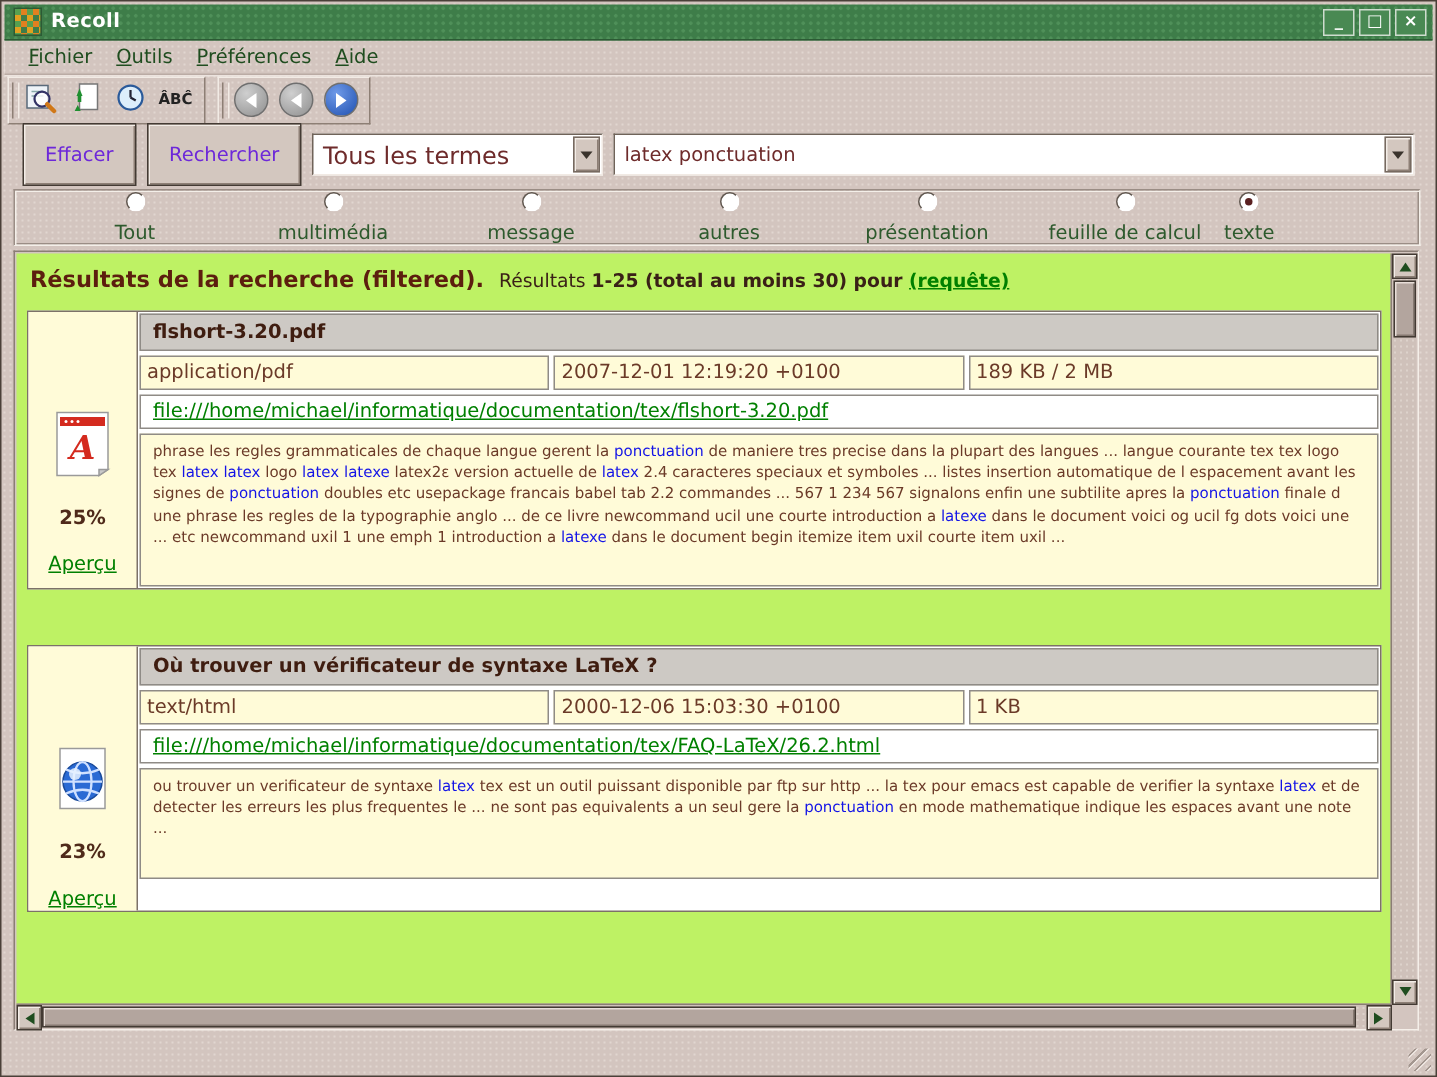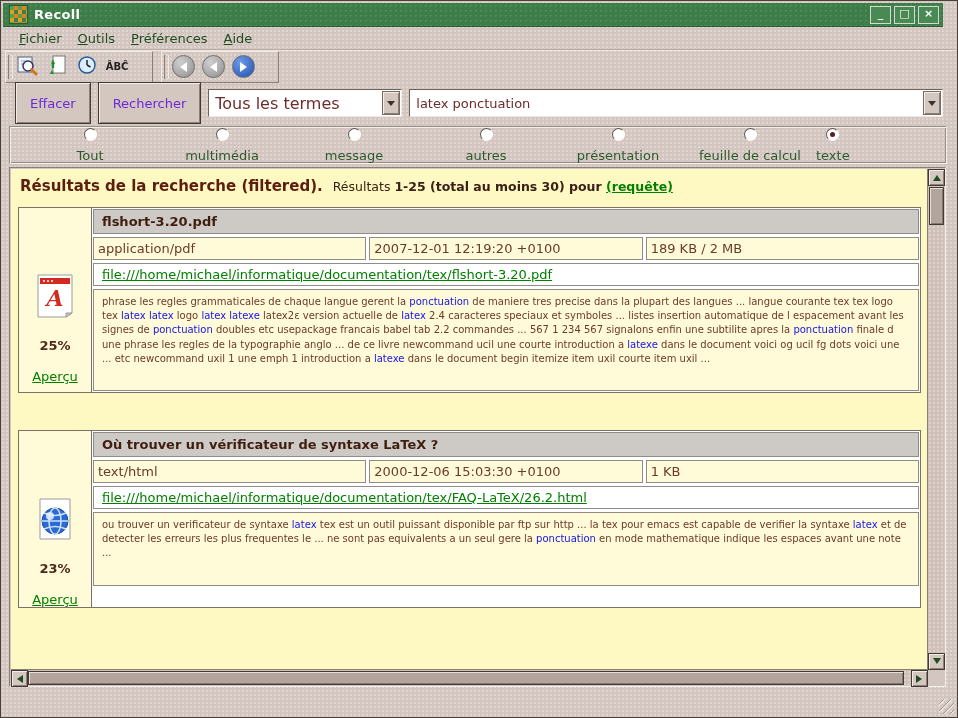--- a/index.html
+++ b/index.html
@@ -1,38 +1,38 @@
 <!DOCTYPE html>
 <html><head>
 <meta charset="utf-8">
 <style>
   html,body{margin:0;padding:0;}
   body{width:958px;height:718px;overflow:hidden;font-family:"DejaVu Sans","Liberation Sans",sans-serif;}
   .window{position:relative;width:956px;height:716px;border:1px solid #4a4038;
     background:#d3c5bf;
     background-image:radial-gradient(#e1d6d0 1px, transparent 1px);background-size:4px 4px;}
   
-  .titlebar{position:absolute;top:2px;left:2px;right:14px;height:23px;
+  .titlebar{position:absolute;top:2px;left:2px;right:2px;height:23px;
     background:#3e7d49;background-image:radial-gradient(#4f9059 1px, transparent 1px);background-size:5px 5px;
     display:flex;align-items:center;padding:0 4px;border-bottom:1px solid #2c5a34;}
   .win-icon{width:17px;height:17px;margin:0 6px 0 2px;
     background:conic-gradient(#e08020 90deg,#3e7d49 90deg 180deg,#e0a020 180deg 270deg,#57a050 270deg);
     background-size:8px 8px;border:1px solid #2c5a34;}
   .win-title{color:#fff;font-weight:bold;font-size:13px;letter-spacing:.3px;}
   .win-buttons{margin-left:auto;display:flex;gap:3px;}
   .win-btn{width:19px;height:16px;background:#498953;border:1px solid #cfdccf;
     color:#fff;font-size:11px;line-height:14px;text-align:center;font-weight:bold;cursor:default;}
   
   .menubar{position:absolute;top:26px;left:2px;right:2px;height:22px;display:flex;align-items:center;
     padding-left:8px;border-bottom:1px solid #baaba4;box-shadow:0 1px 0 #ece3de;}
   .menu-item{padding:2px 8px;font-size:13px;color:#1f4d1f;}
   .menu-item .mkey{text-decoration:underline;}
   
   .toolbar{position:absolute;top:49px;left:4px;right:2px;height:33px;display:flex;align-items:center;gap:8px;}
-  .tool-group{display:flex;align-items:center;gap:4px;padding:2px 22px 2px 8px;
+  .tool-group{display:flex;align-items:center;gap:4px;padding:2px 6px 2px 8px;
     border:1px solid;border-color:#f2ebe5 #8d7f75 #8d7f75 #f2ebe5;position:relative;height:26px;}
   .tool-group:before{content:"";position:absolute;left:2px;top:3px;bottom:3px;width:3px;
     border-left:1px solid #8d7f75;border-right:1px solid #f2ebe5;}
   .tool-btn{width:26px;height:24px;display:flex;align-items:center;justify-content:center;}
   .abc-label{font-size:10px;font-weight:bold;color:#222;letter-spacing:0;}
   .nav-circle{width:21px;height:21px;border-radius:50%;display:flex;align-items:center;justify-content:center;
     border:1px solid #6f6f6f;}
   .nav-gray{background:radial-gradient(circle at 35% 30%,#cfcfcf,#8f8f8f);}
   .nav-blue{background:radial-gradient(circle at 35% 30%,#6f9ae8,#1f50b0);}
   .nav-arrow{width:0;height:0;border-style:solid;}
@@ -60,21 +60,21 @@
     display:flex;align-items:center;padding-left:14px;}
   .radio-item{display:flex;align-items:center;gap:7px;width:132px;flex-direction:column;}
   .radio-item:last-child{width:auto;}
   .radio-circle{width:11px;height:11px;border-radius:50%;background:#fff;flex:0 0 auto;
     border:1px solid;border-color:#5f564e #fff #fff #5f564e;position:relative;}
   .radio-dot{position:absolute;left:3px;top:3px;width:5px;height:5px;border-radius:50%;background:#5a2020;}
   .radio-label{font-size:13px;color:#2d5a2d;}
   
   .results{position:absolute;top:166px;left:8px;right:11px;bottom:30px;
     border:1px solid;border-color:#8a7d75 #f5efe9 #f5efe9 #8a7d75;background:#d3c5bf;}
-  .results-content{position:absolute;left:1px;top:1px;right:17px;bottom:16px;background:#fef9c3;
+  .results-content{position:absolute;left:1px;top:1px;right:17px;bottom:16px;background:#bef264;
     overflow:hidden;padding:6px 7px;}
   .res-header{font-size:12.5px;color:#3a2017;margin:2px 0 12px 2px;}
   .res-header .big{font-size:15px;font-weight:bold;color:#5c1e0e;margin-right:10px;}
   .res-header .bold{font-weight:bold;}
   .link-green{color:#008000;text-decoration:underline;font-weight:bold;cursor:pointer;}
   
   .result{display:grid;grid-template-columns:73px 1fr;border:1px solid #7c7168;background:#fff;margin-bottom:37px;}
   .result-left{background:#fffbd8;border-right:1px solid #7c7168;display:flex;flex-direction:column;
     align-items:center;padding-top:66px;gap:16px;}
   .result-right{display:flex;flex-direction:column;gap:3px;padding:1px;}

